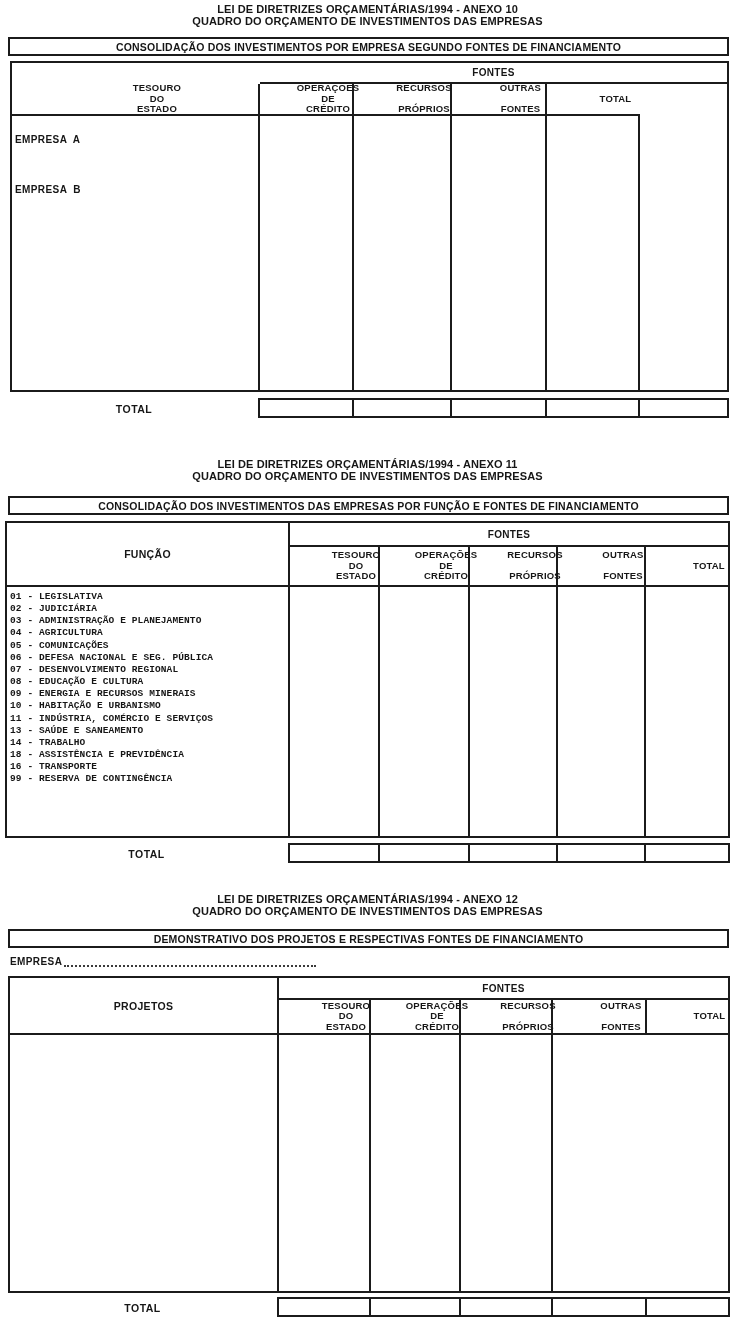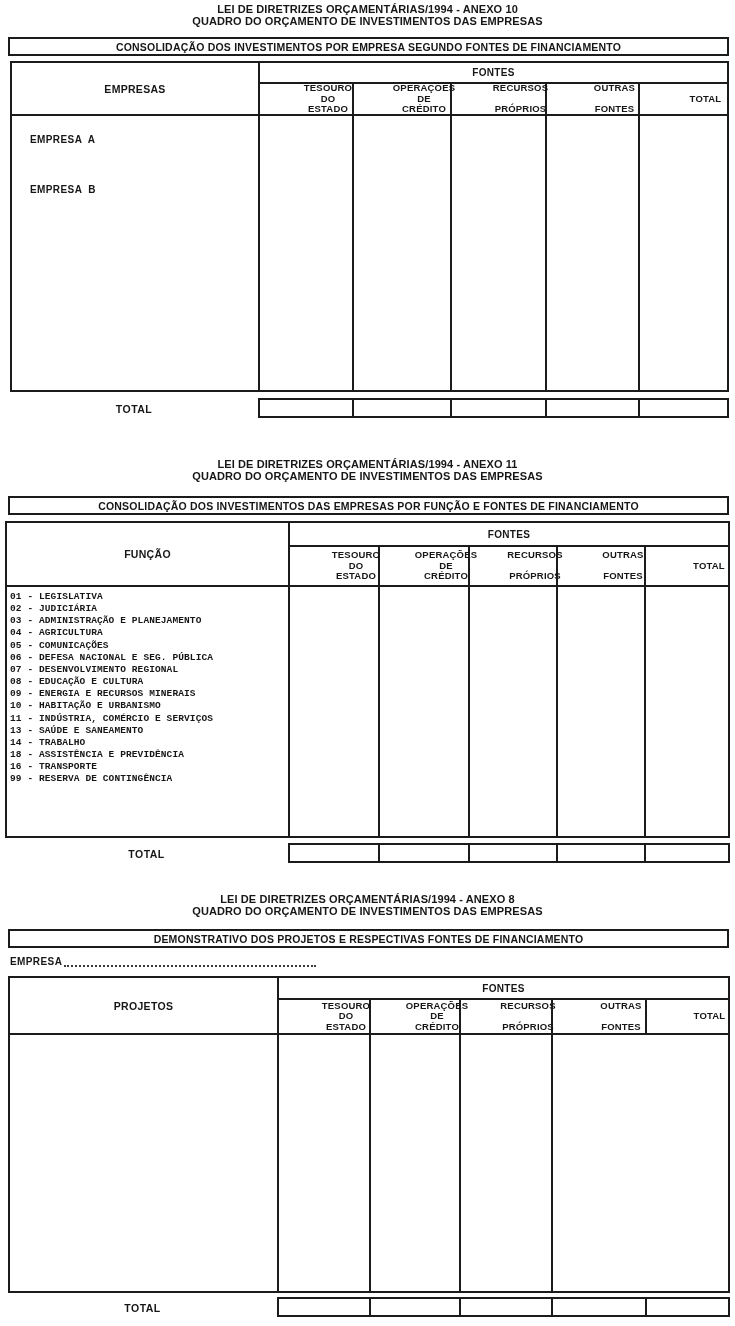--- a/index.html
+++ b/index.html
@@ -42,21 +42,21 @@
   .colhead { grid-row:2; border-right:2px solid #1b1b1b; border-bottom:2px solid #1b1b1b;
              display:flex; align-items:center; justify-content:center;
              text-align:center; font-weight:bold; font-size:9.5px; line-height:10.5px;
              white-space:pre-line; letter-spacing:.2px;padding-left:44px; }
   .colhead.last { border-right:none; }
 
   .bodylabel { grid-row:3; grid-column:1; border-right:2px solid #1b1b1b; position:relative; }
   .bodycell  { grid-row:3; border-right:2px solid #1b1b1b; }
   .bodycell.last { border-right:none; }
 
-  .rowlabel { position:absolute; left:18px; font-weight:bold; font-size:10px;
+  .rowlabel { position:absolute; left:3px; font-weight:bold; font-size:10px;
               white-space:pre; letter-spacing:.4px; }
 
   .funclist { position:absolute; left:3px; top:4px; }
   .funclist div { font-weight:bold; font-size:9.5px; line-height:12.15px;
                   white-space:pre; letter-spacing:.1px;font-family:Liberation Mono, monospace; }
 
   
   .total-label { display:flex; align-items:center; justify-content:center;
                  font-weight:bold; font-size:10.5px; letter-spacing:.5px; height:21px; }
   .total-strip { border:2px solid #1b1b1b; display:grid; height:16px; background:#fff; }
@@ -74,21 +74,20 @@
 </style>
 </head>
 <body>
 
 <div>
   <div class="abs titles" style="top:3px">LEI DE DIRETRIZES ORÇAMENTÁRIAS/1994 - ANEXO 10</div>
   <div class="abs titles" style="top:15px">QUADRO DO ORÇAMENTO DE INVESTIMENTOS DAS EMPRESAS</div>
   <div class="abs banner" style="top:37px">CONSOLIDAÇÃO DOS INVESTIMENTOS POR EMPRESA SEGUNDO FONTES DE FINANCIAMENTO</div>
 
   <div class="abs tbl tbl1">
-    <div class="cell-rowhdr">EMPRESAS</div>
     <div class="cell-group">FONTES</div>
     <div class="colhead">TESOURO
 DO
 ESTADO</div>
     <div class="colhead">OPERAÇÕES
 DE
 CRÉDITO</div>
     <div class="colhead">RECURSOS
 
 PRÓPRIOS</div>
@@ -169,21 +168,21 @@
   <div class="abs total-strip strip2">
     <div class="tcell"></div>
     <div class="tcell"></div>
     <div class="tcell"></div>
     <div class="tcell"></div>
     <div class="tcell last"></div>
   </div>
 </div>
 
 <div>
-  <div class="abs titles" style="top:893px">LEI DE DIRETRIZES ORÇAMENTÁRIAS/1994 - ANEXO 8</div>
+  <div class="abs titles" style="top:893px">LEI DE DIRETRIZES ORÇAMENTÁRIAS/1994 - ANEXO 12</div>
   <div class="abs titles" style="top:905px">QUADRO DO ORÇAMENTO DE INVESTIMENTOS DAS EMPRESAS</div>
   <div class="abs banner" style="top:929px">DEMONSTRATIVO DOS PROJETOS E RESPECTIVAS FONTES DE FINANCIAMENTO</div>
 
   <div class="abs empresa-line">
     <span class="lbl">EMPRESA</span>
     <span class="dots"></span>
   </div>
 
   <div class="abs tbl tbl3">
     <div class="cell-rowhdr">PROJETOS</div>

